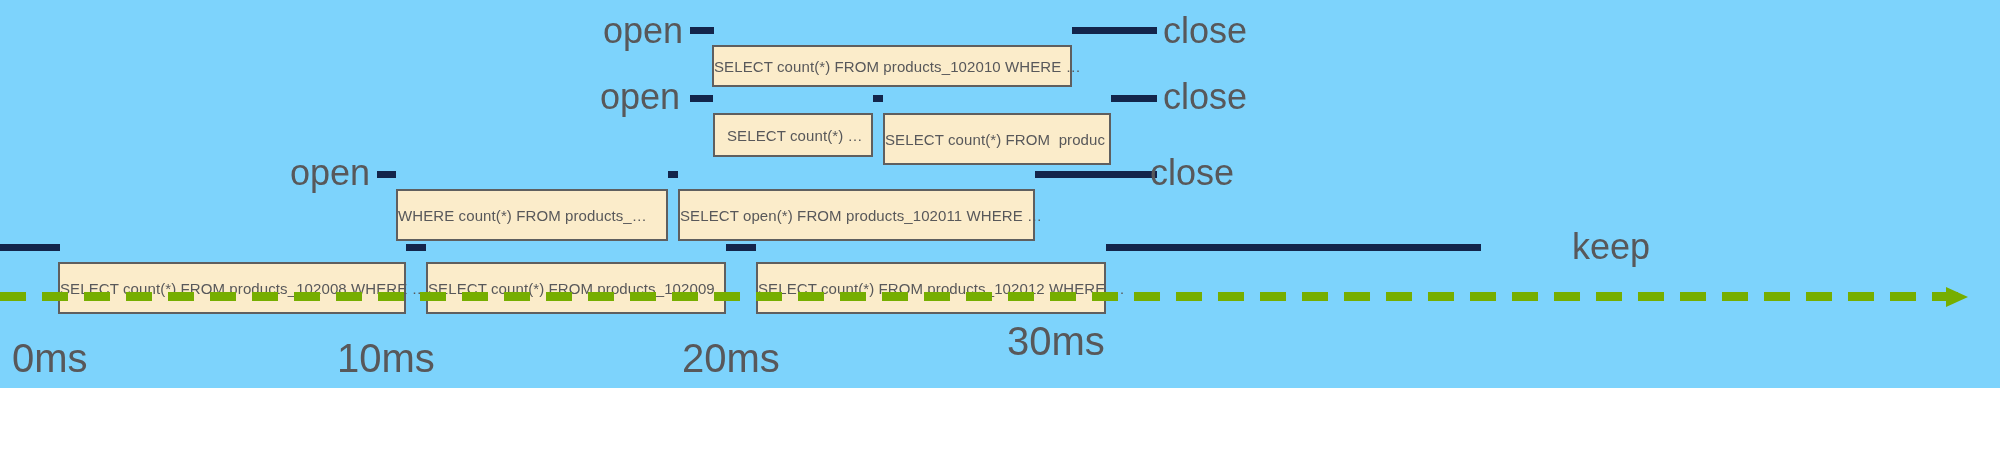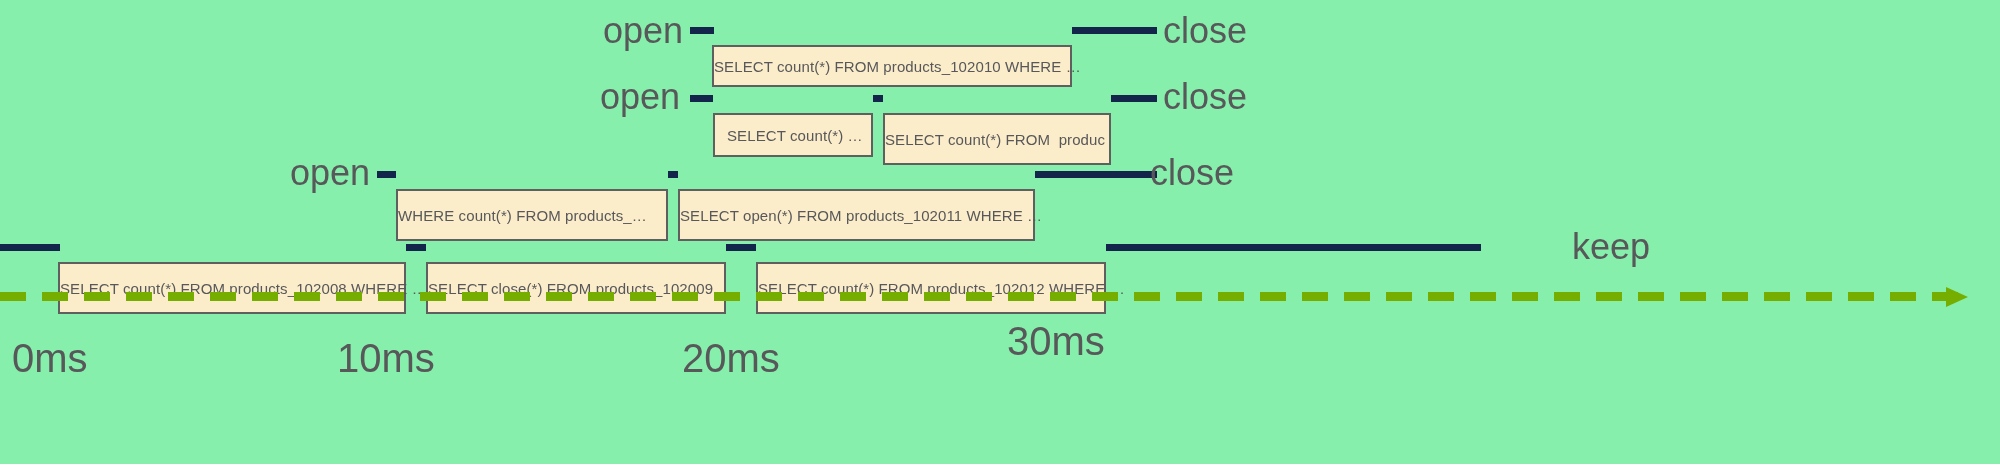--- a/index.html
+++ b/index.html
@@ -1,17 +1,17 @@
 <!DOCTYPE html>
 <html><head>
 <meta charset="utf-8">
 <style>
   html,body{margin:0;padding:0;background:#ffffff;}
   body{width:2000px;height:476px;font-family:"Liberation Sans",sans-serif;overflow:hidden;}
-  #stage{position:relative;width:2000px;height:464px;background:#86efac;}
+  #stage{position:relative;width:2000px;height:388px;background:#7dd3fc;}
 
   
   .lane{position:absolute;left:0;width:2000px;height:0;}
 
   .navy-seg{position:absolute;height:7px;background:#13254b;}
 
   .qbox{position:absolute;background:#fbecca;border:2px solid #5f5f5f;
         box-sizing:border-box;display:flex;align-items:center;justify-content:flex-start;margin-top:39px;}
   .qbox .qtxt{font-size:15px;color:#58585a;white-space:pre;letter-spacing:.1px;
         font-family:"Liberation Sans",sans-serif;}
@@ -74,21 +74,21 @@
     <div class="endlabel" style="left:1150px;top:155px;">close</div>
   </div>
 
   <div class="lane">
     <div class="navy-seg" style="left:0px;top:244px;width:60px;"></div>
     <div class="qbox" style="left:58px;top:223px;width:348px;height:52px;">
       <span class="qtxt">SELECT count(*) FROM products_102008 WHERE …</span>
     </div>
     <div class="navy-seg" style="left:406px;top:244px;width:20px;"></div>
     <div class="qbox" style="left:426px;top:223px;width:300px;height:52px;">
-      <span class="qtxt">SELECT close(*) FROM products_102009 ..</span>
+      <span class="qtxt">SELECT count(*) FROM products_102009 ..</span>
     </div>
     <div class="navy-seg" style="left:726px;top:244px;width:30px;"></div>
     <div class="qbox" style="left:756px;top:223px;width:350px;height:52px;">
       <span class="qtxt">SELECT count(*) FROM products_102012 WHERE …</span>
     </div>
     <div class="navy-seg" style="left:1106px;top:244px;width:375px;"></div>
     <div class="endlabel" style="left:1572px;top:229px;">keep</div>
   </div>
 
   <div class="timeaxis">

